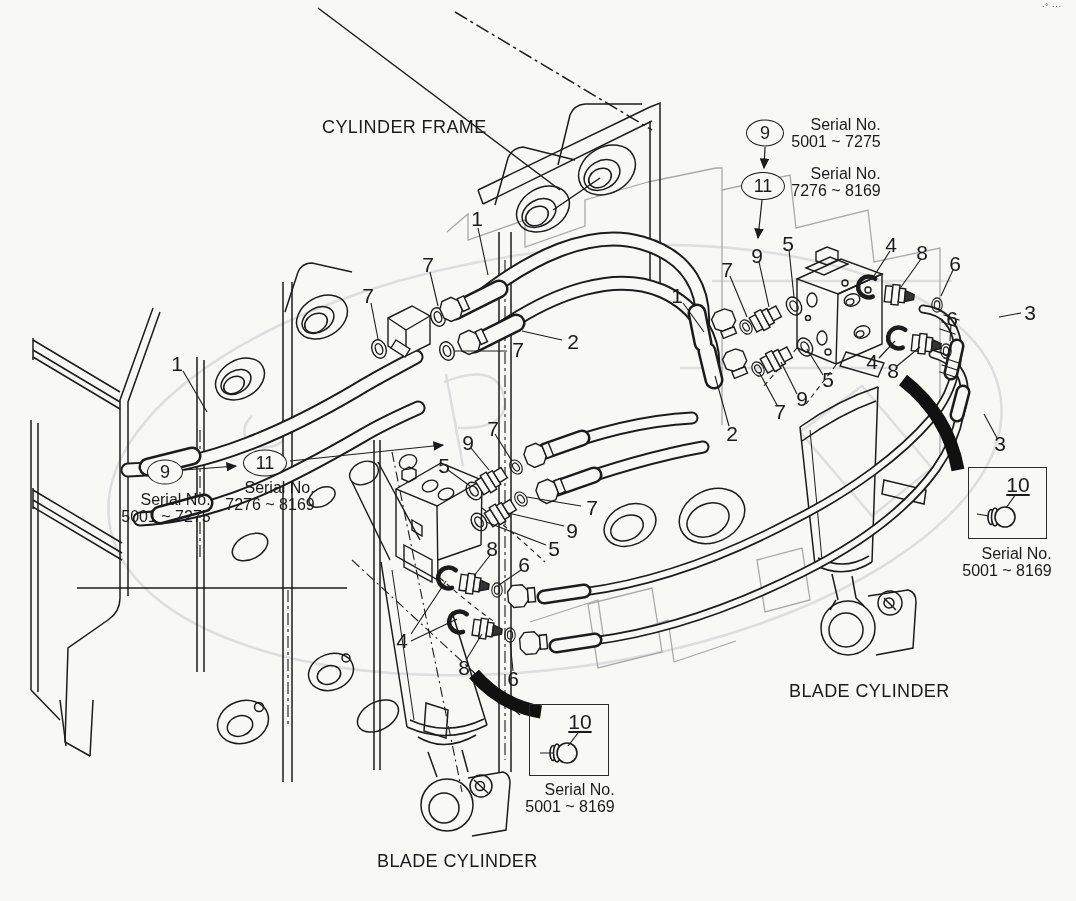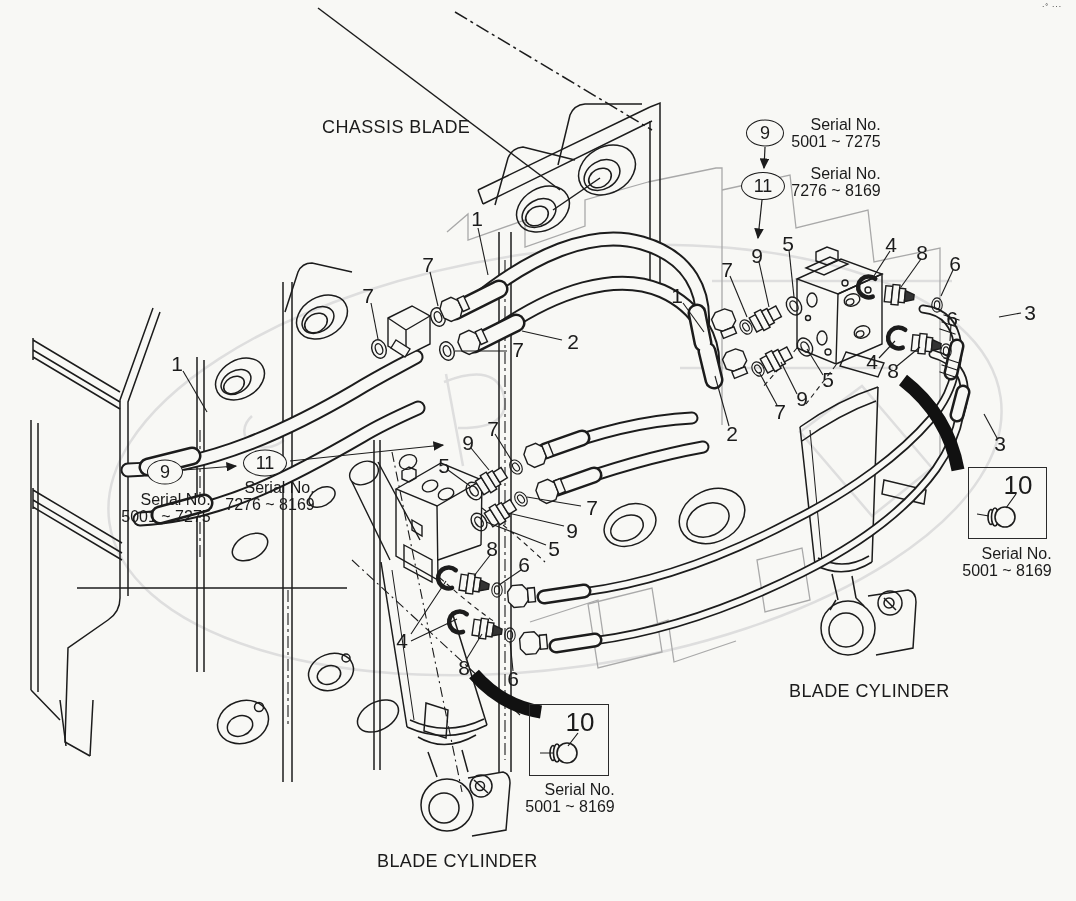--- a/index.html
+++ b/index.html
@@ -8,21 +8,21 @@
   svg{position:absolute;left:0;top:0;}
   .callout{position:absolute;transform:translate(-50%,-50%);font-size:21px;line-height:1;
            color:#1b1b1b;white-space:nowrap;}
   .title{position:absolute;font-size:18px;letter-spacing:.4px;white-space:nowrap;}
   .badge{position:absolute;transform:translate(-50%,-50%);border:1.7px solid #1b1b1b;
          border-radius:50%;display:flex;align-items:center;justify-content:center;
          font-size:18px;background:#f8f8f5;}
   .note{position:absolute;transform:translateX(-50%);text-align:right;font-size:16px;
         line-height:17px;white-space:nowrap;}
   .detail-box{position:absolute;border:1.6px solid #2a2a2a;}
-  .part10{position:absolute;transform:translate(-50%,-50%);font-size:26px;}
+  .part10{position:absolute;transform:translate(-50%,-50%);font-size:21px;text-decoration:underline;}
   .corner{position:absolute;font-size:7px;color:#222;letter-spacing:1px;}
 </style>
 </head>
 <body>
 
 <div class="stage">
 
 <svg width="1076" height="901" viewBox="0 0 1076 901">
   <defs>
     <marker id="arw" markerWidth="10" markerHeight="8" refX="8" refY="4" orient="auto">
@@ -326,21 +326,21 @@
   </g>
 
   <g stroke="#1c1c1c" stroke-width="1.2" fill="none">
     <path d="M765,147 L764,168" marker-end="url(#arw)"></path>
     <path d="M762,200 L758,238" marker-end="url(#arw)"></path>
     <path d="M184,470 L236,466" marker-end="url(#arw)"></path>
     <path d="M290,461 L443,445" marker-end="url(#arw)"></path>
   </g>
 </svg>
 
-  <div class="title" style="left:322px;top:117px">CHASSIS BLADE</div>
+  <div class="title" style="left:322px;top:117px">CYLINDER FRAME</div>
   <div class="title" style="left:789px;top:681px">BLADE CYLINDER</div>
   <div class="title" style="left:377px;top:851px">BLADE CYLINDER</div>
 
   <div class="badge" style="left:765px;top:133px;width:36px;height:25px">9</div>
   <div class="note" style="left:836px;top:116px">
     <div>Serial No.</div>
     <div>5001 ~ 7275</div>
   </div>
   <div class="badge" style="left:763px;top:186px;width:42px;height:26px">11</div>
   <div class="note" style="left:836px;top:165px">

